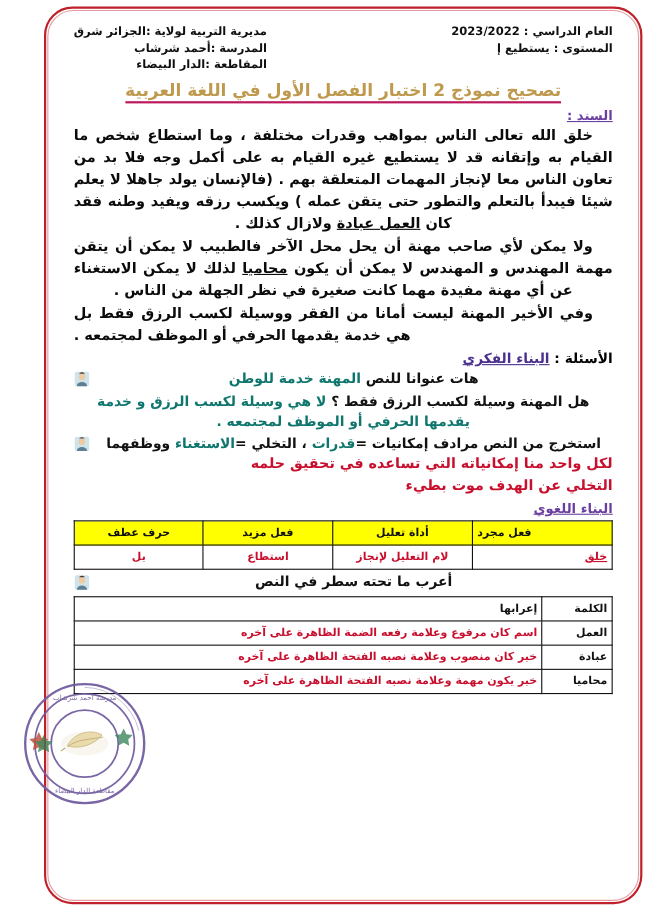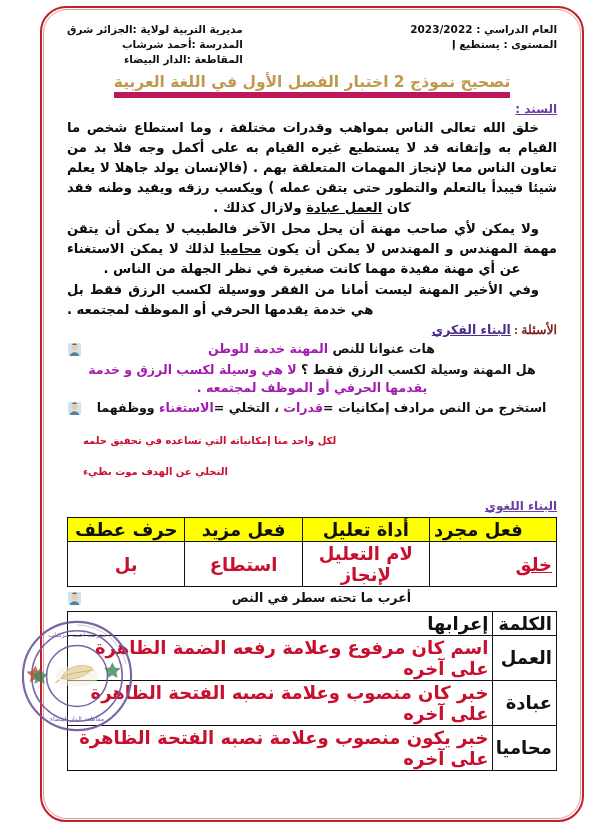--- a/index.html
+++ b/index.html
@@ -53,21 +53,21 @@
   .hdr-col{white-space:nowrap;}
   .hdr-col.left{text-align:right;padding-left:40px;}
   .hdr-line{display:block;}
 
   .title-wrap{text-align:center;margin-top:4px;}
   .doc-title{
     display:inline-block;
     font-size:15.5px;
     font-weight:bold;
     color:#bf9a4e;
-    border-bottom:6px solid #be185d;
+    border-bottom:2px solid #be185d;
     padding-bottom:1px;
     letter-spacing:0;
   }
 
   
   .sec-label{
     font-size:12px;font-weight:bold;
     color:#6b3fa0;
     text-decoration:underline;
     display:inline-block;
@@ -85,39 +85,39 @@
     text-indent:18px;
   }
   p.para.last-right{text-align-last:left;}
   u.uline{text-decoration:underline;text-underline-offset:1px;}
 
   .qhead{
     font-size:12.5px;font-weight:bold;color:#111;
     text-align:right;margin:2px 0 0 0;
   }
   .qhead .blue{color:#4a2f8f;text-decoration:underline;}
-  .qhead .plain{color:#7f1d1d;font-family:Liberation Serif, serif;}
+  .qhead .plain{color:#000000;}
 
   .q-line{
     display:flex;flex-direction:row;
     align-items:flex-start;
     justify-content:flex-start;
     gap:4px;
     margin-top:2px;
   }
   .q-text{
     font-size:12.6px;font-weight:bold;color:#111;
     line-height:1.45;
     flex:1;
     text-align:center;
   }
-  .ans{color:#a21caf;}
+  .ans{color:#0f766e;}
   .ans-line{
-    font-size:10px;font-weight:bold;color:#c8102e;
-    text-align:left;line-height:1.5;margin:16px;
+    font-size:13px;font-weight:bold;color:#c8102e;
+    text-align:right;line-height:1.5;margin:0;
   }
   .sub-line{
     font-size:12.6px;font-weight:bold;color:#111;
     text-align:center;line-height:1.45;margin:0;
   }
 
   
   .tch{
     width:15px;height:15px;flex:0 0 15px;
     margin-top:2px;
@@ -129,21 +129,21 @@
   table{
     border-collapse:collapse;
     width:100%;
     margin-top:3px;
     direction:rtl;
     table-layout:fixed;
   }
   table td,table th{
     border:1px solid #111;
     padding:1px 4px;
-    font-size:18px;
+    font-size:10px;
     font-weight:bold;
     height:19px;
     vertical-align:middle;
   }
   .t1 th{
     background:#ffff00;
     color:#111;
     text-align:center;
   }
   .t1 th.c-first{text-align:left;}
@@ -311,19 +311,19 @@
       <tr>
         <td class="k">العمل</td>
         <td>اسم كان مرفوع وعلامة رفعه الضمة الظاهرة على آخره</td>
       </tr>
       <tr>
         <td class="k">عبادة</td>
         <td>خبر كان منصوب وعلامة نصبه الفتحة الظاهرة على آخره</td>
       </tr>
       <tr>
         <td class="k">محاميا</td>
-        <td>خبر يكون منصوب وعلامة نصبه الفتحة الظاهرة على آخره</td>
+        <td>خبر يكون مهمة وعلامة نصبه الفتحة الظاهرة على آخره</td>
       </tr>
     </tbody>
       </table>
 
   </div>
 </div>
 
 </body></html>

